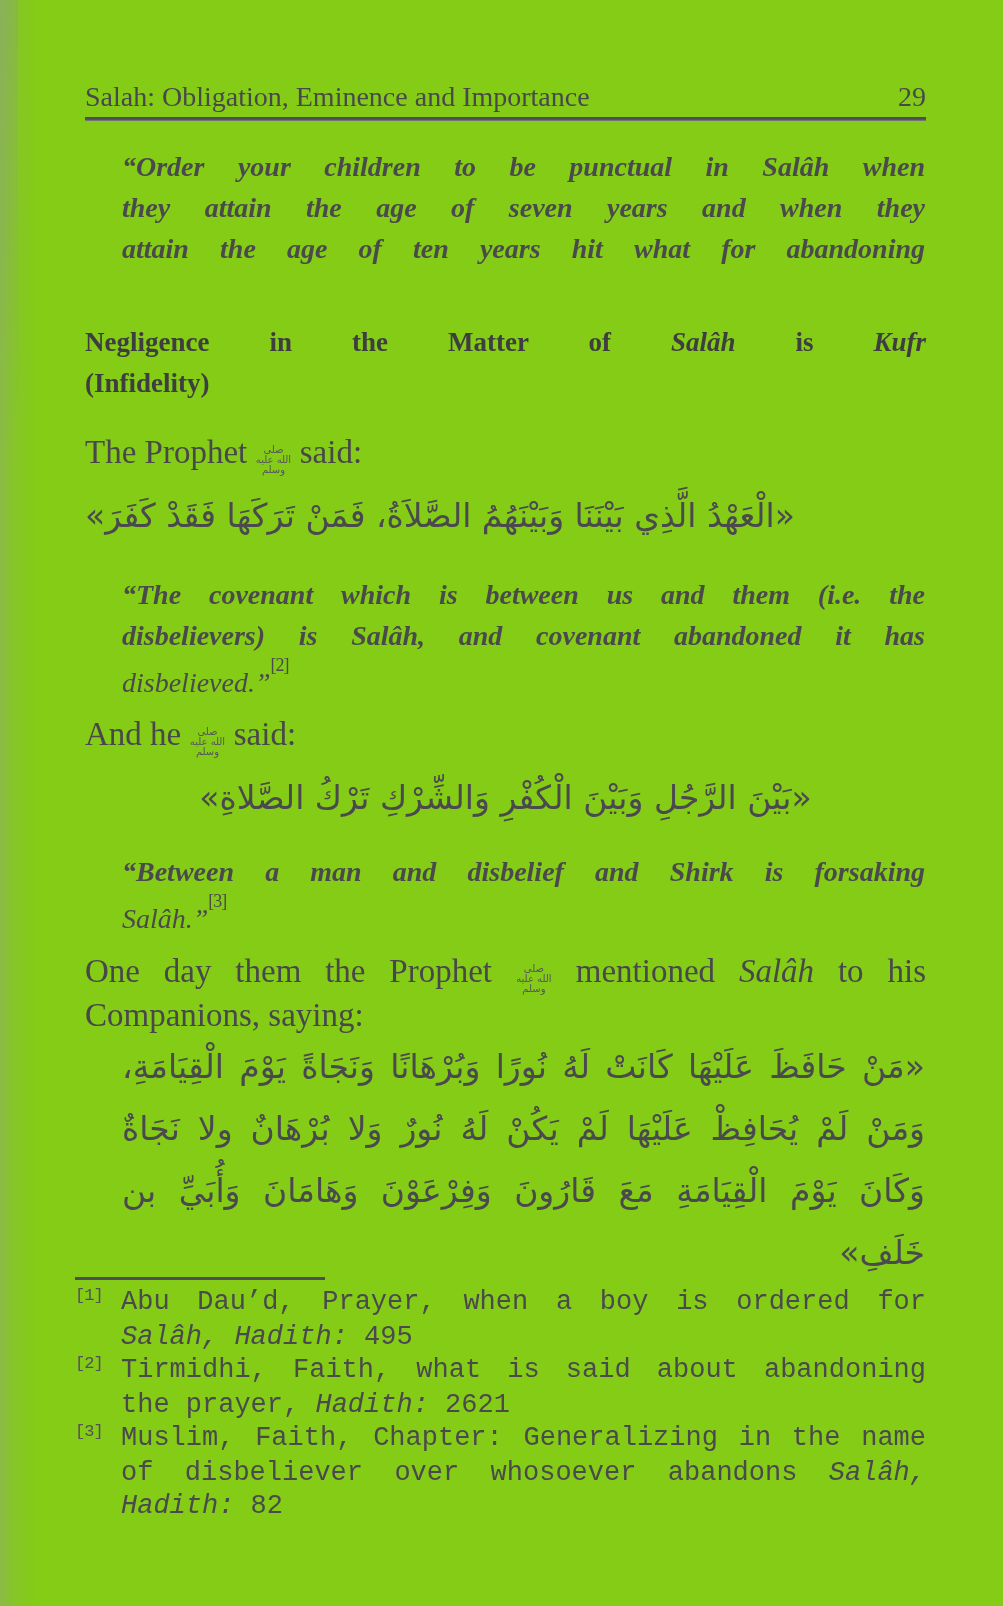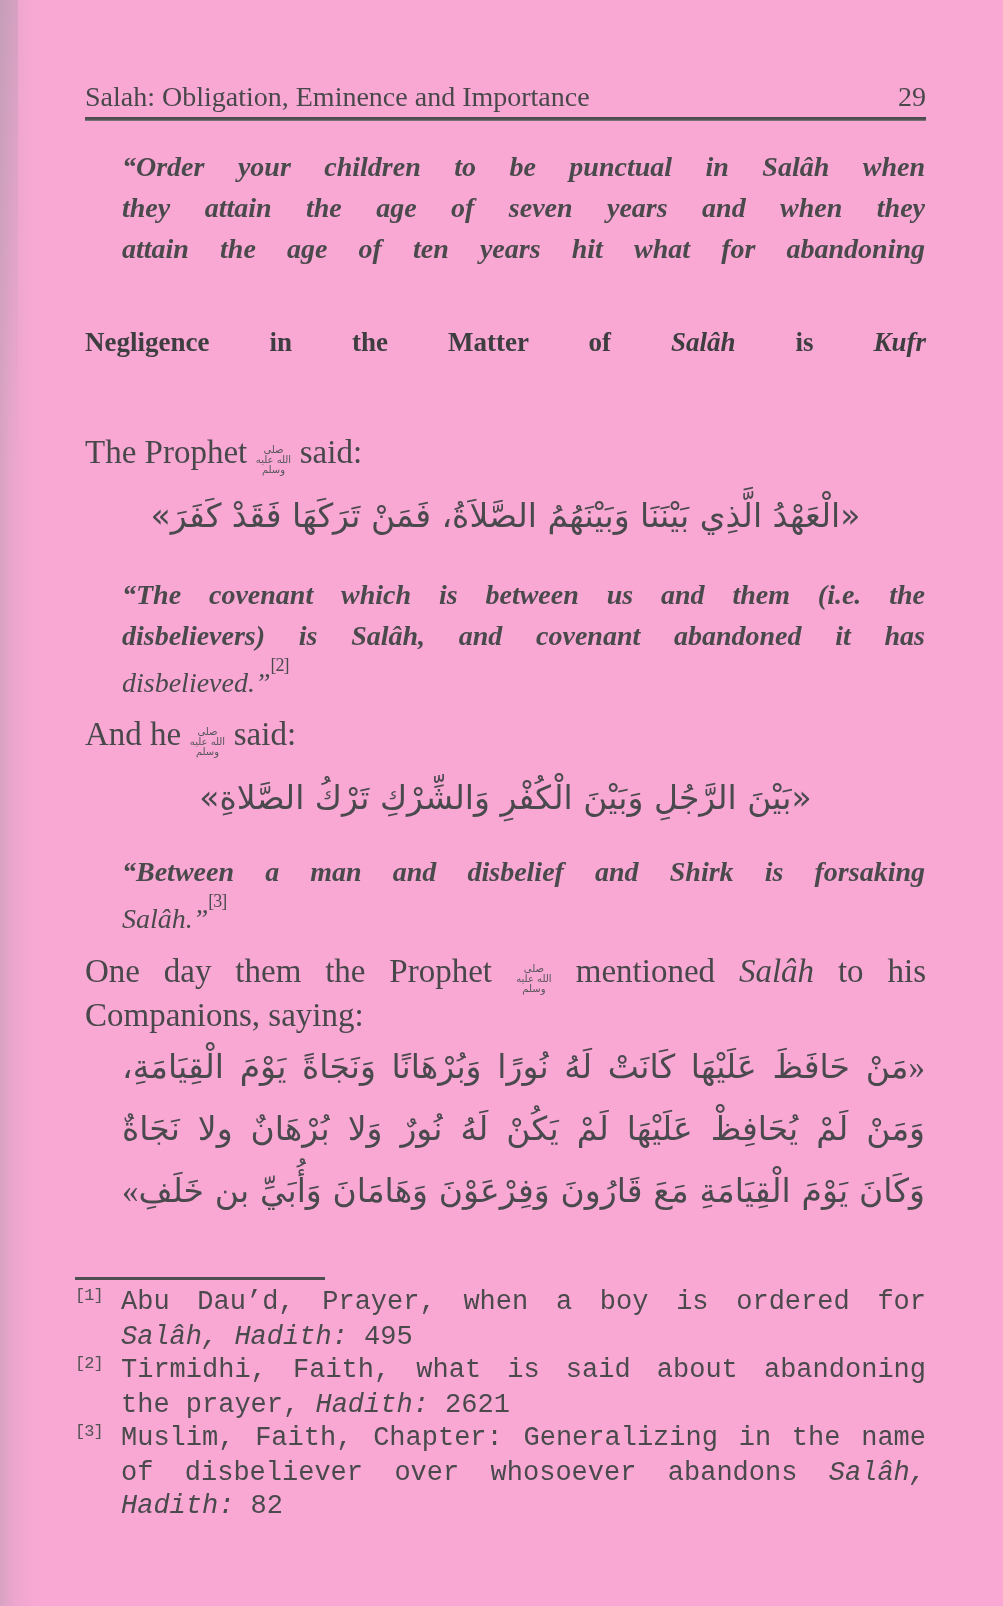--- a/index.html
+++ b/index.html
@@ -3,21 +3,21 @@
 <meta charset="utf-8">
 <style>
   * { margin:0; padding:0; box-sizing:border-box; }
   html,body { width:1003px; height:1606px; }
   body {
     background:#fbfbf8;
     font-family:"Liberation Serif","DejaVu Serif",serif;
     color:#47474a;
     overflow:hidden;
   }
-  .page { position:relative; width:1003px; height:1606px; background:#f9a8d4; overflow:hidden; }
+  .page { position:relative; width:1003px; height:1606px; background:#84cc16; overflow:hidden; }
   .left-shade {
     position:absolute; left:0; top:0; width:40px; height:100%;
     background:linear-gradient(to right, rgba(150,153,162,.34), rgba(150,153,162,.13) 14px, rgba(150,153,162,0) 38px);
   }
   .left-shade-top {
     position:absolute; left:0; top:0; width:18px; height:470px;
     background:linear-gradient(to bottom, rgba(140,144,155,.25), rgba(140,144,155,0));
   }
 
   .header {
@@ -62,24 +62,24 @@
     display:inline-block; width:36px; font-size:10px; line-height:10px;
     text-align:center; vertical-align:-10px; direction:rtl;
     font-family:"DejaVu Sans",sans-serif; color:#55555a; font-style:normal;
   }
 
   .arabic {
     position:absolute; direction:rtl;
     font-family:"DejaVu Sans",sans-serif; color:#4a4a4e;
     font-size:33px;
   }
-  .hadith1 { left:85px; top:486px; width:841px; text-align:center; line-height:60px; }
+  .hadith1 { left:85px; top:486px; width:841px; text-align:left; line-height:60px; }
   .hadith2 { left:85px; top:768px; width:841px; text-align:center; line-height:60px; }
   .hadith3 { left:122px; top:1036px; width:803px; line-height:62px; }
-  .ar-line { text-align:justify; text-align-last:justify;font-family:Liberation Serif, serif; }
+  .ar-line { text-align:justify; text-align-last:justify; }
 
   .fn-rule { position:absolute; left:75px; top:1277px; width:250px; height:3px; background:#4f4f53; }
   .footnotes {
     position:absolute; left:75px; top:1286px; width:851px;
     font-size:27px; line-height:33px; color:#4a4a4d;font-family:Liberation Mono, monospace;
   }
   .footnote { text-indent:-46px; padding-left:46px; text-align:justify; }
   .fn-marker {
     display:inline-block; width:46px; text-indent:0;
     font-size:17px; position:relative; top:-9px; letter-spacing:-1px; color:#525255;
@@ -99,20 +99,21 @@
   <div class="rule"></div>
 
   <div class="quote q1">
     <div class="q-line">“Order your children to be punctual in Salâh when</div>
     <div class="q-line">they attain the age of seven years and when they</div>
     <div class="q-line">attain the age of ten years hit what for abandoning</div>
   </div>
 
   <h2 class="heading">
     <div class="h-line1"><span>Negligence in the Matter of </span><span class="bi">Salâh</span><span> is </span><span class="bi">Kufr</span></div>
+    <div class="h-line2">(Infidelity)</div>
   </h2>
 
   <div class="bodyline p-said"><span>The Prophet </span><span class="saw" dir="rtl">صلى الله عليه وسلم</span><span> said:</span></div>
 
   <div class="arabic hadith1" dir="rtl">«الْعَهْدُ الَّذِي بَيْنَنَا وَبَيْنَهُمُ الصَّلاَةُ، فَمَنْ تَرَكَهَا فَقَدْ كَفَرَ»</div>
 
   <div class="quote q2">
     <div class="q-line">“The covenant which is between us and them (i.e. the</div>
     <div class="q-line">disbelievers) is Salâh, and covenant abandoned it has</div>
     <div class="q-last"><span>disbelieved.”</span><sup class="ref">[2]</sup></div>

